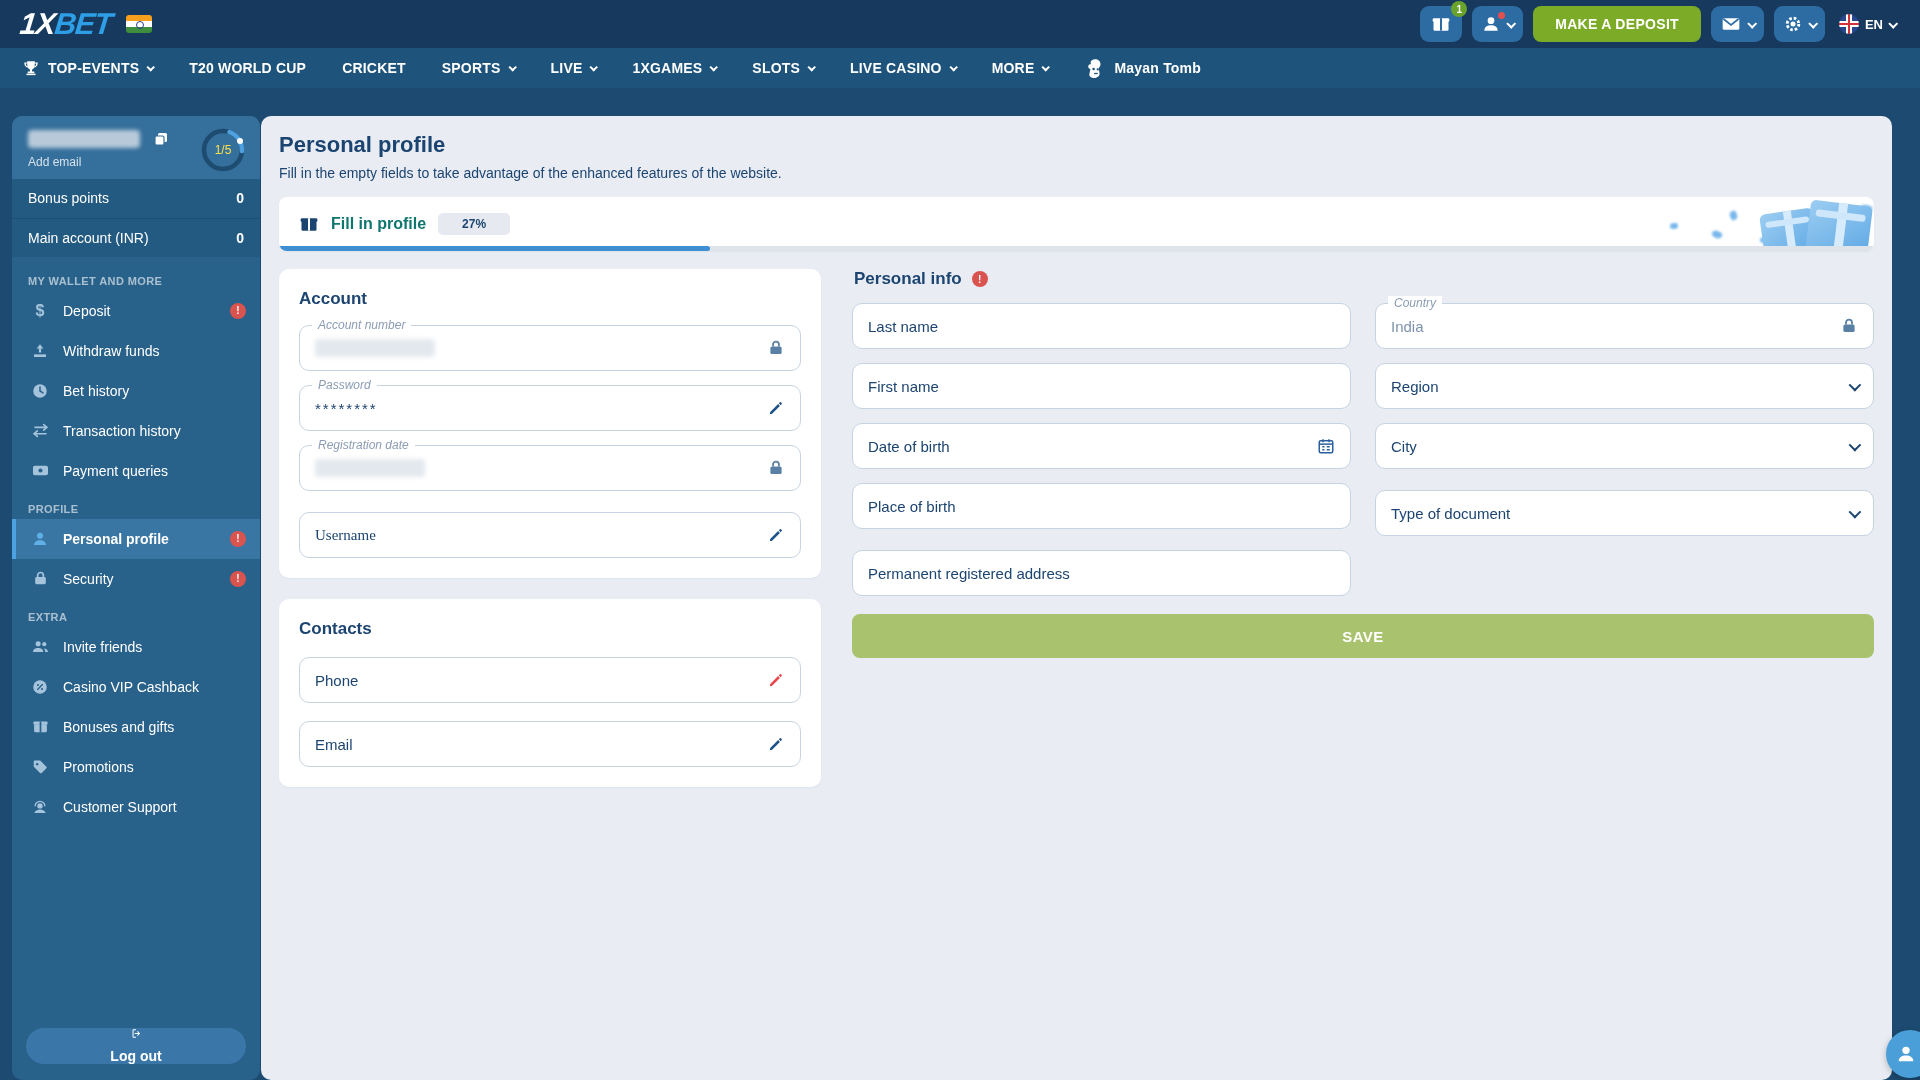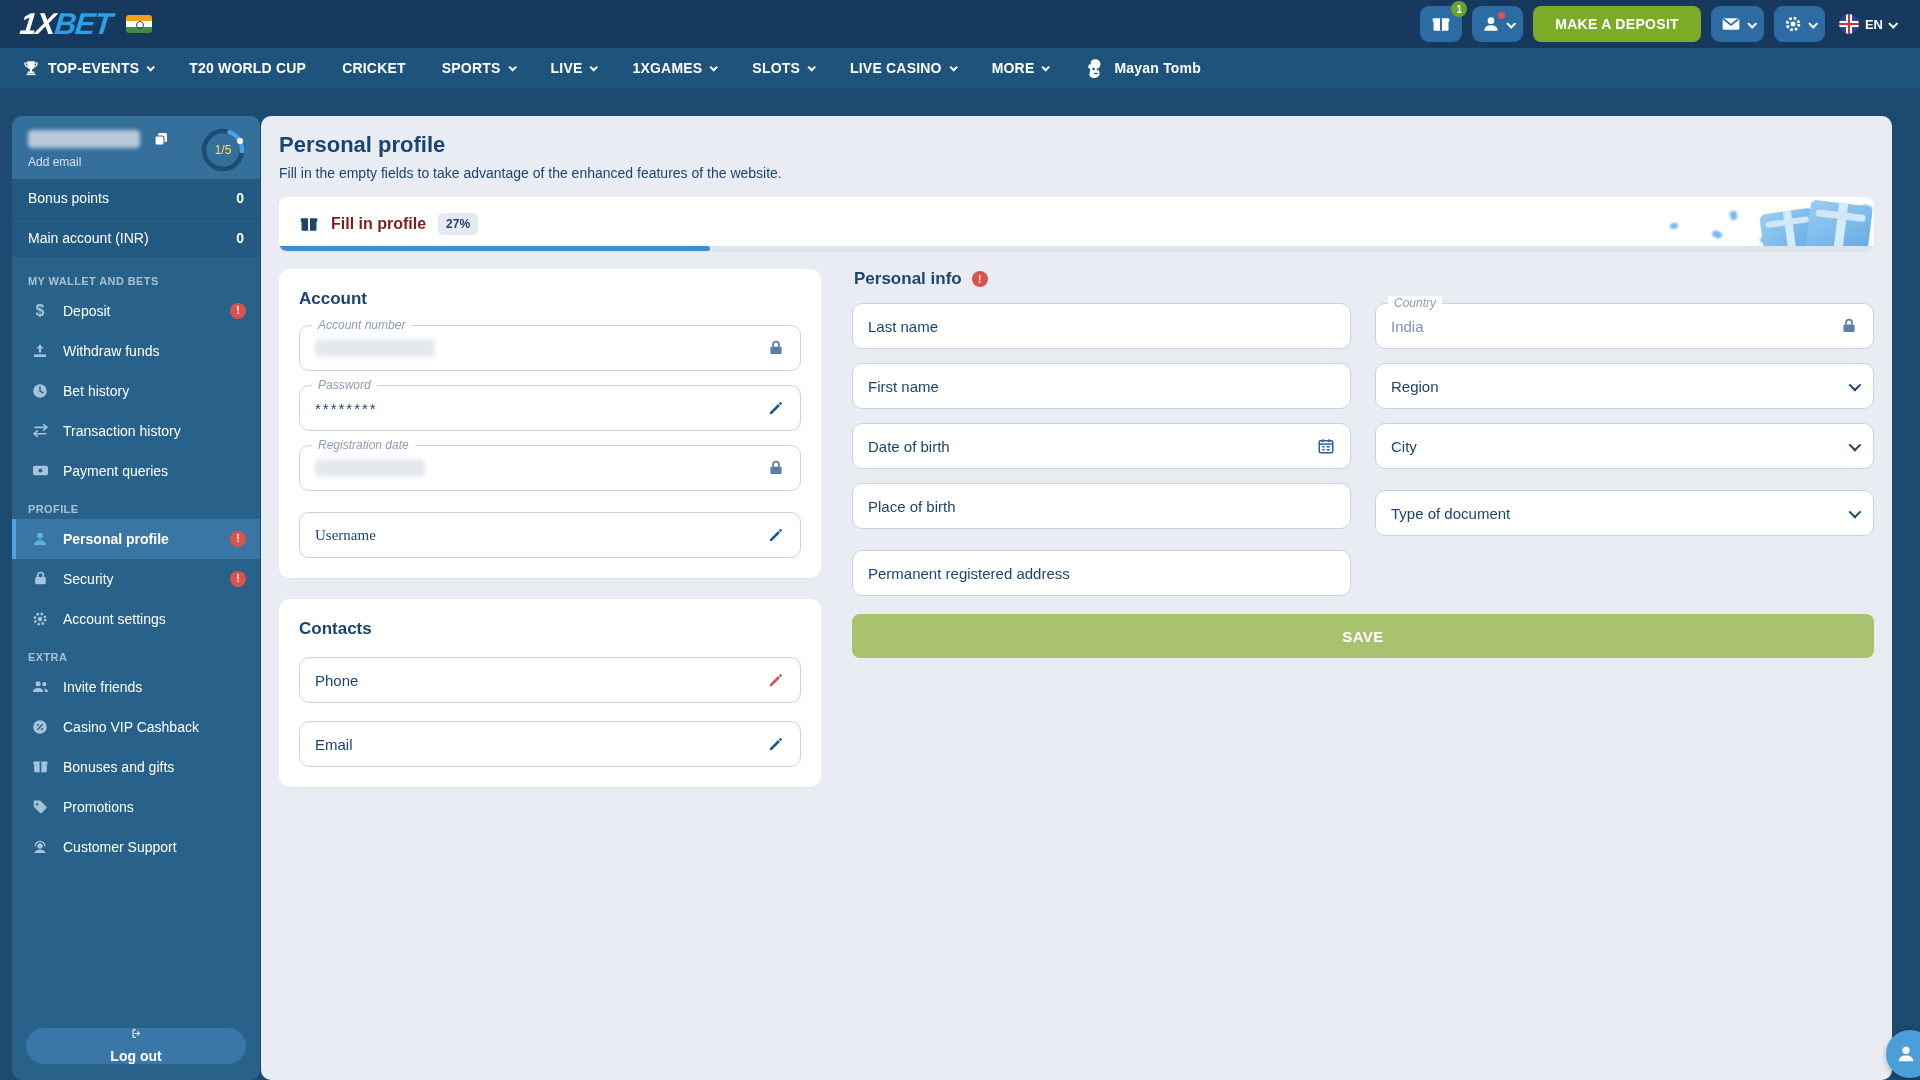--- a/index.html
+++ b/index.html
@@ -56,22 +56,22 @@
   .m-item.active { background:#3a76a3; border-left-color:#4ba3e3; font-weight:bold; }
   .m-item.active .ico { color:#5fb0e8; }
   .alert-badge { margin-left:auto; width:16px; height:16px; background:#d9534f; color:#fff; border-radius:50%; font-size:10px; font-weight:bold; display:flex; align-items:center; justify-content:center; }
   .logout-btn { position:absolute; left:14px; right:14px; bottom:16px; height:36px; background:#3a77a8; border:none; border-radius:18px; color:#fff; font-weight:bold; font-size:14px; display:flex; align-items:center; justify-content:center; gap:9px; cursor:pointer; font-family:inherit;flex-direction:column; }
 
   
   .main { flex:1; background:#e9edf3; border-radius:10px; padding:16px 18px 0; overflow:hidden; position:relative; }
   .page-title { color:#1c4470; font-size:22px; font-weight:bold; }
   .page-sub { color:#1c4470; font-size:14px; margin-top:7px; }
   .banner { margin-top:16px; background:#fff; border-radius:8px; height:54px; position:relative; overflow:hidden; display:flex; align-items:center; padding:0 20px; box-shadow:0 1px 2px rgba(20,50,90,.06); }
-  .banner .blabel { color:#7f1d1d; font-weight:bold; font-size:16px; margin-left:12px; }
-  .pct-badge { margin-left:12px; background:#e6eaf0; color:#1c4470; font-size:12px; font-weight:bold; border-radius:5px; padding:4px 8px; }
+  .banner .blabel { color:#0f766e; font-weight:bold; font-size:16px; margin-left:12px; }
+  .pct-badge { margin-left:12px; background:#e6eaf0; color:#1c4470; font-size:12px; font-weight:bold; border-radius:5px; padding:4px 24px; }
   .bprog { position:absolute; left:0; right:0; bottom:0; height:5px; background:#dfe4eb; }
   .bprog .fill { height:100%; background:#3d8fd1; border-radius:0 3px 3px 0; }
   .decor { position:absolute; right:0; top:0; bottom:5px; width:210px; pointer-events:none; }
   .gift-box { position:absolute; border-radius:6px; background:linear-gradient(145deg,#9ccdf2,#5ea8e4); }
   .gift-box::before { content:""; position:absolute; left:45%; top:0; bottom:0; width:14%; background:#d6ebfb; }
   .gift-box::after { content:""; position:absolute; left:10%; right:10%; top:18%; height:12%; background:#cfe7fa; border-radius:3px; }
   .conf { position:absolute; background:#79b7ec; border-radius:50% 30% 50% 40%; filter:blur(1px); }
 
   .cols { display:flex; gap:31px; margin-top:18px; align-items:flex-start; }
   .col-left { width:542px; flex-shrink:0; }
@@ -219,21 +219,21 @@
         <span>Bonus points</span>
         <span class="val">0</span>
       </div>
       <div class="stat-row">
         <span>Main account (INR)</span>
         <span class="val">0</span>
       </div>
     </div>
 
     <div class="menu">
-      <div class="sec-label">MY WALLET AND BETS</div>
+      <div class="sec-label">MY WALLET AND MORE</div>
 
       <div class="m-item">
         <span class="ico" style="font-size:16px;">$</span>
         <span>Deposit</span>
         <span class="alert-badge">!</span>
       </div>
       <div class="m-item">
         <span class="ico">
             <svg width="18" height="18" viewBox="0 0 24 24">
               <path d="M12 3l4.5 5.5h-3V14h-3V8.5h-3z" fill="currentColor"></path>
@@ -286,29 +286,20 @@
       </div>
       <div class="m-item">
         <span class="ico">
             <svg width="17" height="17" viewBox="0 0 24 24">
               <rect x="4.5" y="10" width="15" height="10" rx="2" fill="currentColor"></rect>
               <path d="M8 10V7.5a4 4 0 018 0V10" fill="none" stroke="currentColor" stroke-width="2.4"></path>
             </svg>
           </span>
         <span>Security</span>
         <span class="alert-badge">!</span>
-      </div>
-      <div class="m-item">
-        <span class="ico">
-            <svg width="18" height="18" viewBox="0 0 24 24">
-              <circle cx="12" cy="12" r="7" fill="none" stroke="currentColor" stroke-width="3.4" stroke-dasharray="3.1 2.4"></circle>
-              <circle cx="12" cy="12" r="3" fill="currentColor"></circle>
-            </svg>
-          </span>
-        <span>Account settings</span>
       </div>
 
       <div class="sec-label">EXTRA</div>
 
       <div class="m-item">
         <span class="ico">
             <svg width="19" height="19" viewBox="0 0 24 24" fill="currentColor">
               <circle cx="9" cy="8.5" r="3.2"></circle>
               <path d="M2.5 19c0-3.3 3-5 6.5-5s6.5 1.7 6.5 5z"></path>
               <circle cx="16.8" cy="9" r="2.6"></circle>

